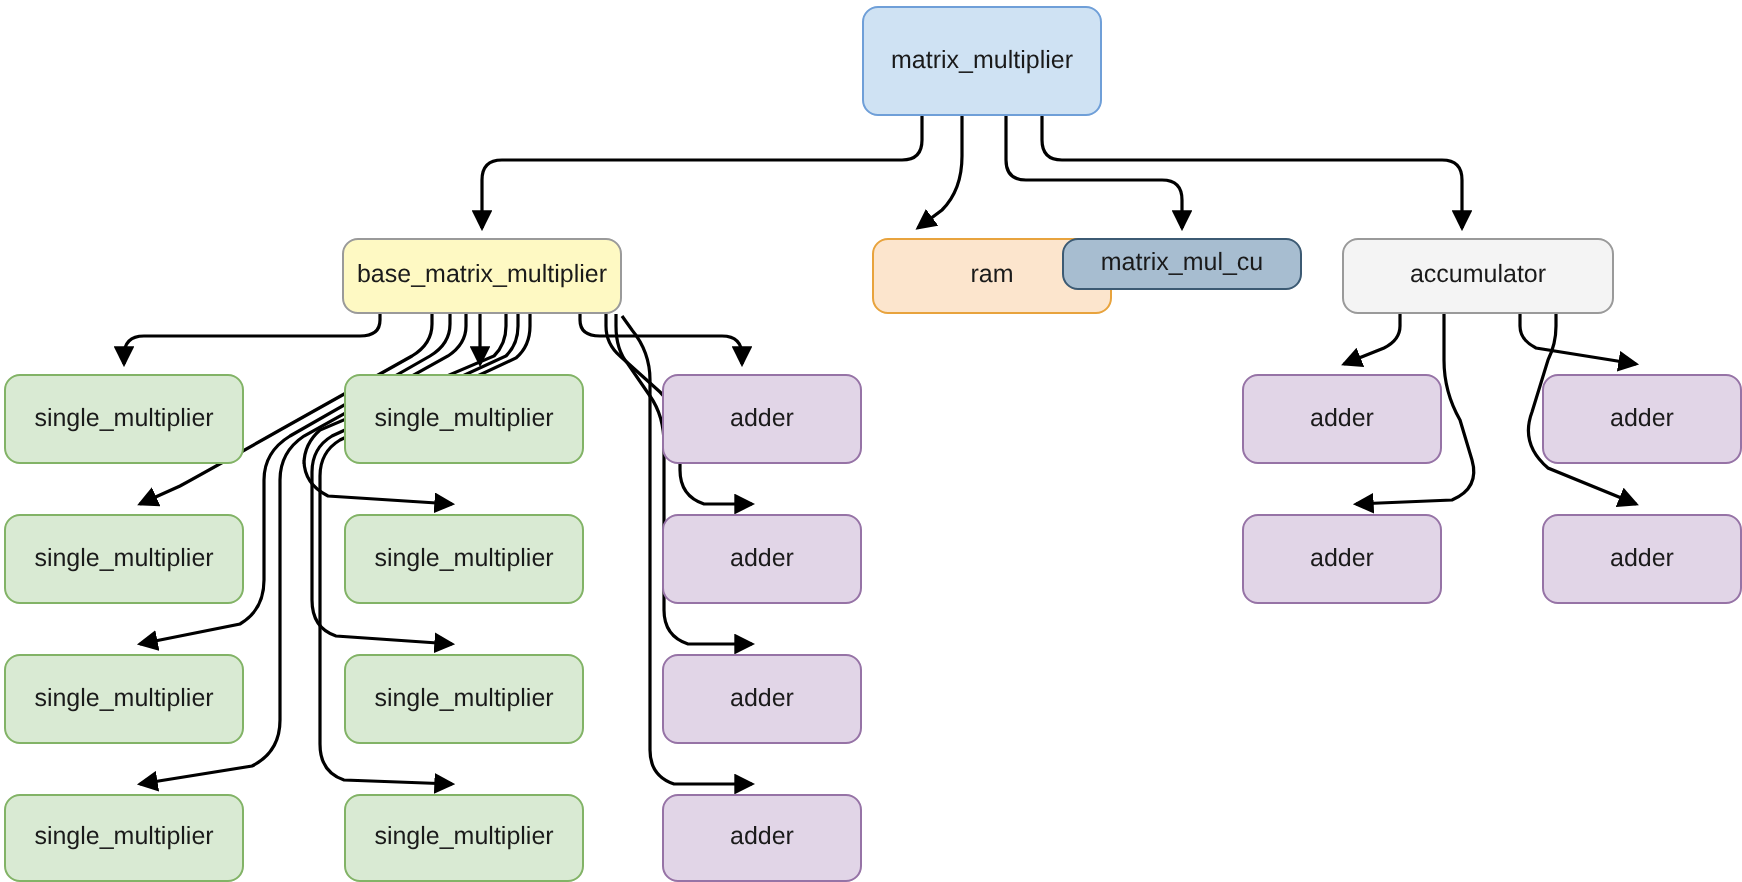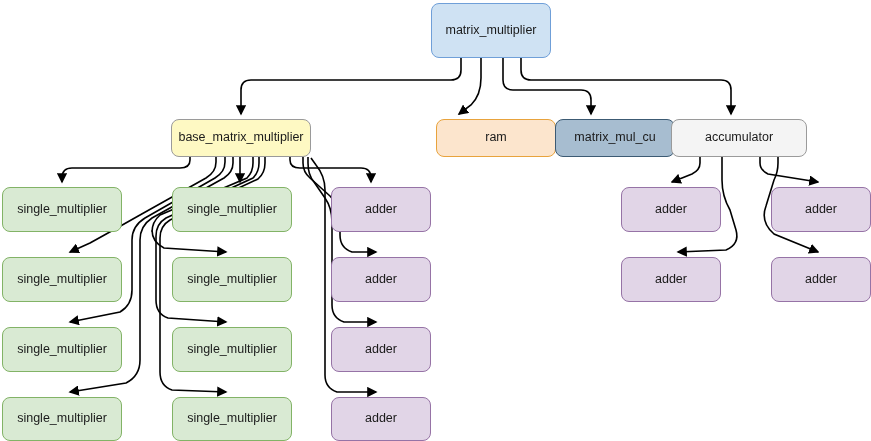--- a/index.html
+++ b/index.html
@@ -98,21 +98,21 @@
   </svg>
 <div class="node" style="left: 431px; top: 3px; width: 120px; height: 55px; background: rgb(207, 226, 243); border-color: rgb(111, 159, 216);">
       <span class="node-label">matrix_multiplier</span>
     </div>
     <div class="node" style="left: 171px; top: 119px; width: 140px; height: 38px; background: #fef9c3; border-color: rgb(154, 154, 154);">
       <span class="node-label">base_matrix_multiplier</span>
     </div>
     <div class="node" style="left: 396px; top: 119px; width: 120px; height: 38px; background: rgb(252, 229, 205); border-color: rgb(232, 163, 61); margin-left: 40px;">
       <span class="node-label">ram</span>
     </div>
-    <div class="node" style="left: 531px; top: 119px; width: 120px; height: 38px; background: rgb(167, 189, 208); border-color: rgb(60, 90, 115); margin-left: 24px;">
+    <div class="node" style="left: 531px; top: 119px; width: 120px; height: 26px; background: rgb(167, 189, 208); border-color: rgb(60, 90, 115);">
       <span class="node-label">matrix_mul_cu</span>
     </div>
     <div class="node" style="left: 671px; top: 119px; width: 136px; height: 38px; background: rgb(244, 244, 244); border-color: rgb(154, 154, 154);">
       <span class="node-label">accumulator</span>
     </div>
     <div class="node" style="left: 2px; top: 187px; width: 120px; height: 45px; background: rgb(217, 234, 211); border-color: rgb(130, 179, 102);">
       <span class="node-label">single_multiplier</span>
     </div>
     <div class="node" style="left: 2px; top: 257px; width: 120px; height: 45px; background: rgb(217, 234, 211); border-color: rgb(130, 179, 102);">
       <span class="node-label">single_multiplier</span>

